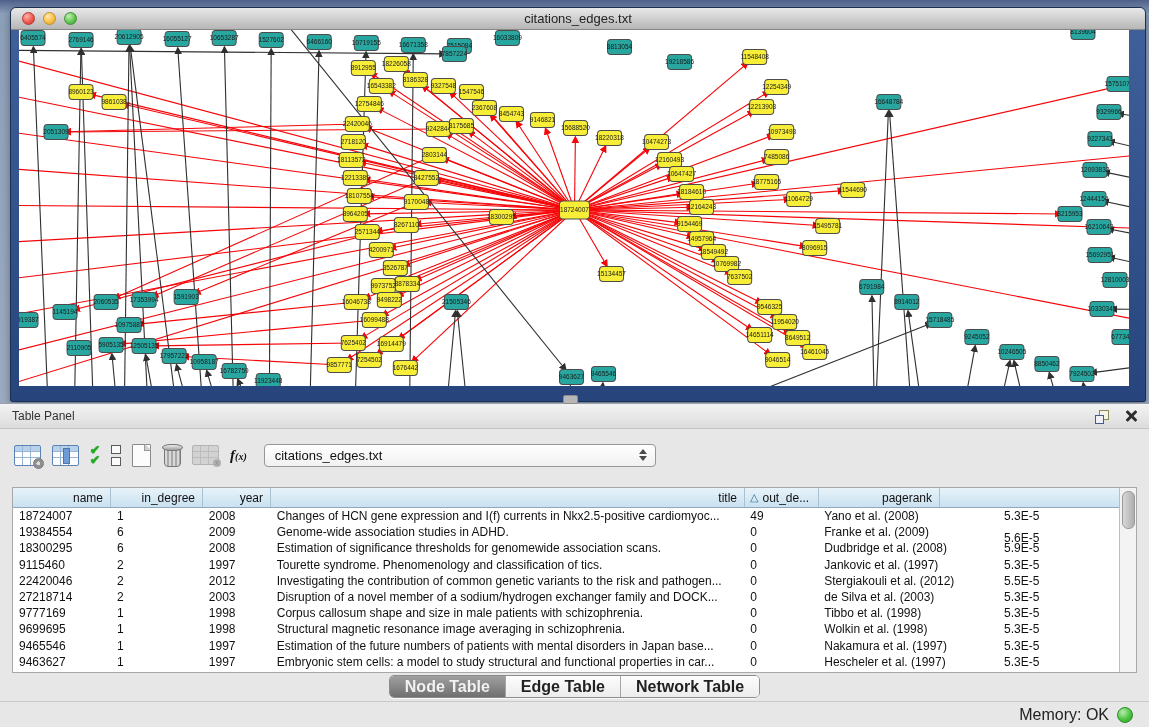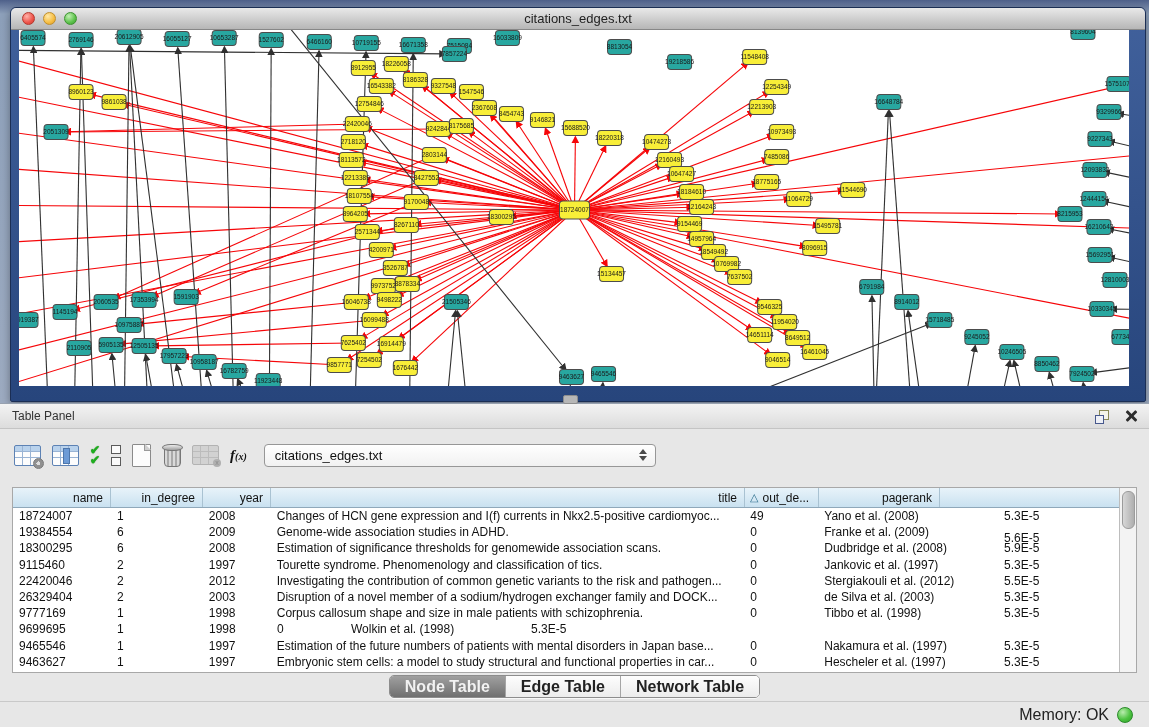--- a/index.html
+++ b/index.html
@@ -637,41 +637,42 @@
           <div class="tr">
             <div class="td" style="width: 98px;">22420046</div>
             <div class="td" style="width: 92px;">2</div>
             <div class="td" style="width: 68px;">2012</div>
             <div class="td" style="width: 474px;">Investigating the contribution of common genetic variants to the risk and pathogen...</div>
             <div class="td" style="width: 74px;">0</div>
             <div class="td" style="width: 180px;">Stergiakouli et al. (2012)</div>
             <div class="td" style="width: 121px;">5.5E-5</div>
           </div>
           <div class="tr">
-            <div class="td" style="width: 98px;">26329404</div>
+            <div class="td" style="width: 98px;">27218714</div>
             <div class="td" style="width: 92px;">2</div>
             <div class="td" style="width: 68px;">2003</div>
             <div class="td" style="width: 474px;">Disruption of a novel member of a sodium/hydrogen exchanger family and DOCK...</div>
             <div class="td" style="width: 74px;">0</div>
             <div class="td" style="width: 180px;">de Silva et al. (2003)</div>
             <div class="td" style="width: 121px;">5.3E-5</div>
           </div>
           <div class="tr">
             <div class="td" style="width: 98px;">9777169</div>
             <div class="td" style="width: 92px;">1</div>
             <div class="td" style="width: 68px;">1998</div>
             <div class="td" style="width: 474px;">Corpus callosum shape and size in male patients with schizophrenia.</div>
             <div class="td" style="width: 74px;">0</div>
             <div class="td" style="width: 180px;">Tibbo et al. (1998)</div>
             <div class="td" style="width: 121px;">5.3E-5</div>
           </div>
           <div class="tr">
             <div class="td" style="width: 98px;">9699695</div>
             <div class="td" style="width: 92px;">1</div>
             <div class="td" style="width: 68px;">1998</div>
+            <div class="td" style="width: 474px;">Structural magnetic resonance image averaging in schizophrenia.</div>
             <div class="td" style="width: 74px;">0</div>
             <div class="td" style="width: 180px;">Wolkin et al. (1998)</div>
             <div class="td" style="width: 121px;">5.3E-5</div>
           </div>
           <div class="tr">
             <div class="td" style="width: 98px;">9465546</div>
             <div class="td" style="width: 92px;">1</div>
             <div class="td" style="width: 68px;">1997</div>
             <div class="td" style="width: 474px;">Estimation of the future numbers of patients with mental disorders in Japan base...</div>
             <div class="td" style="width: 74px;">0</div>

